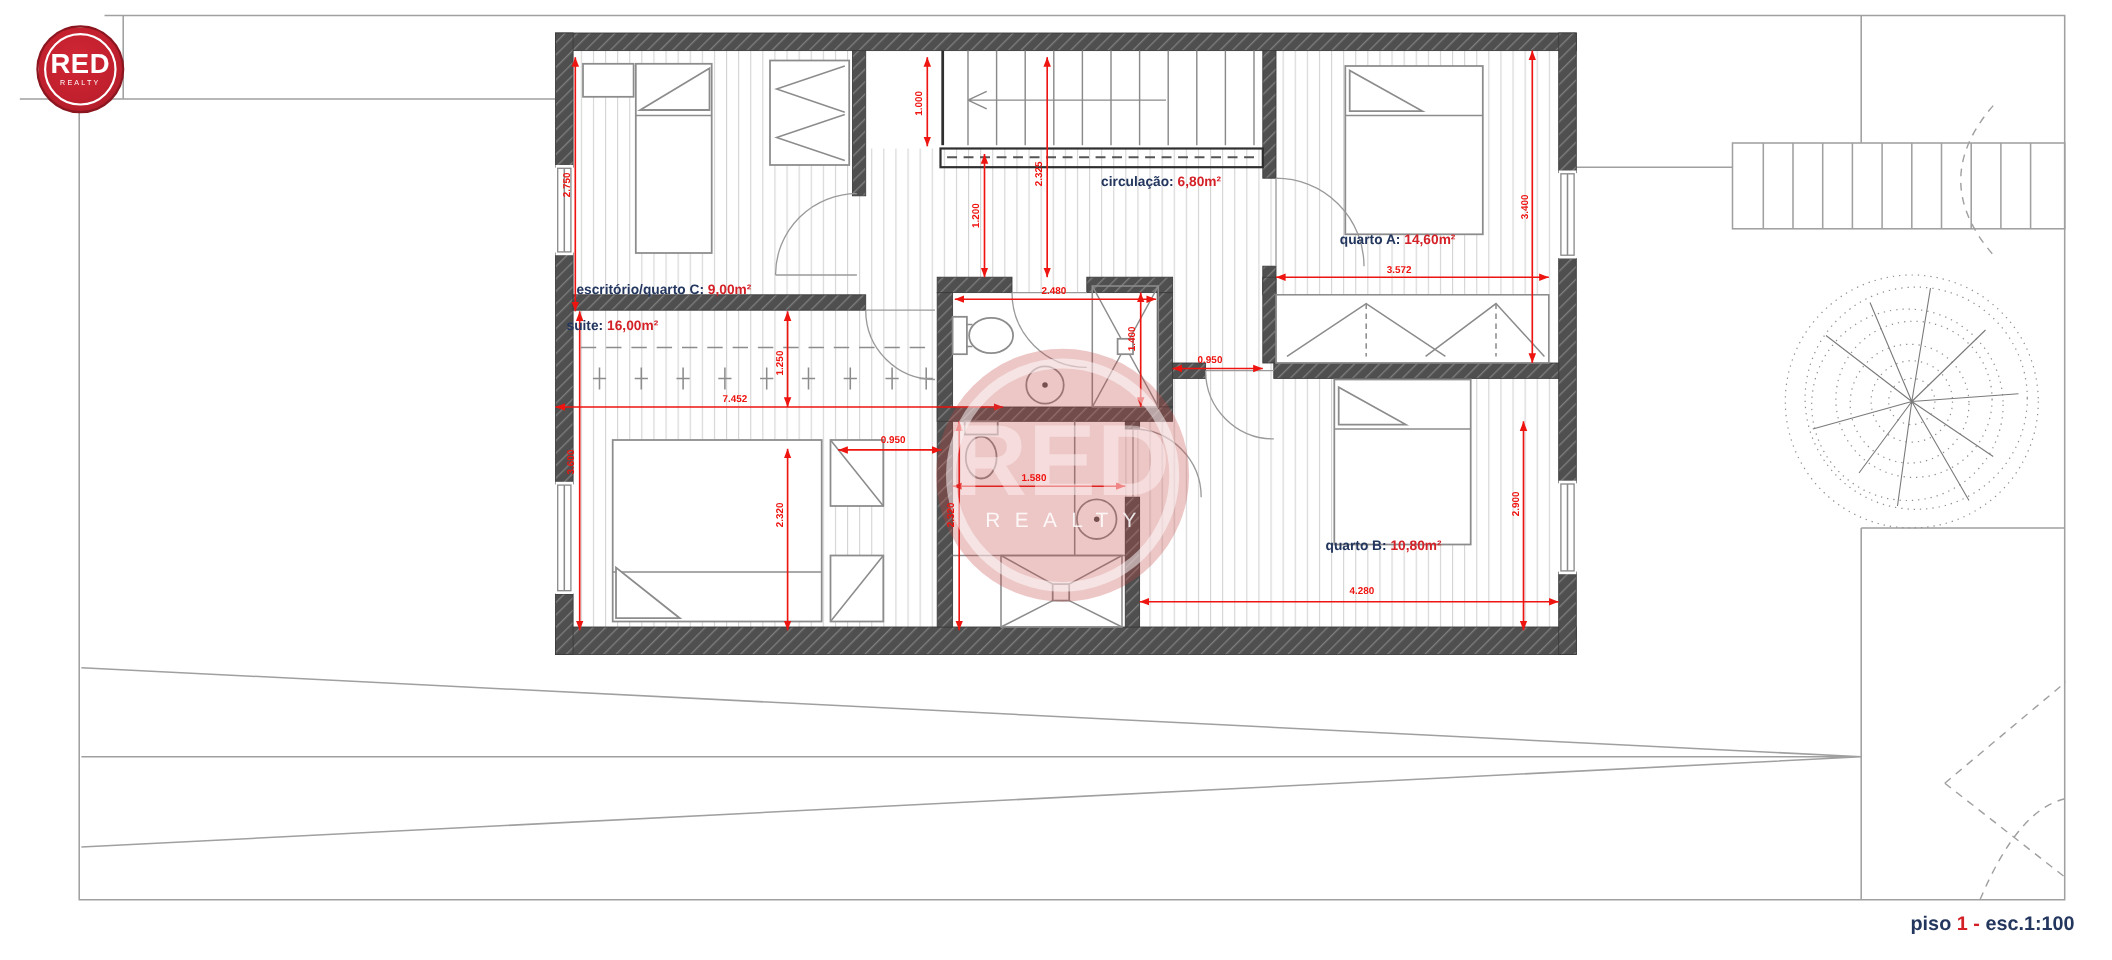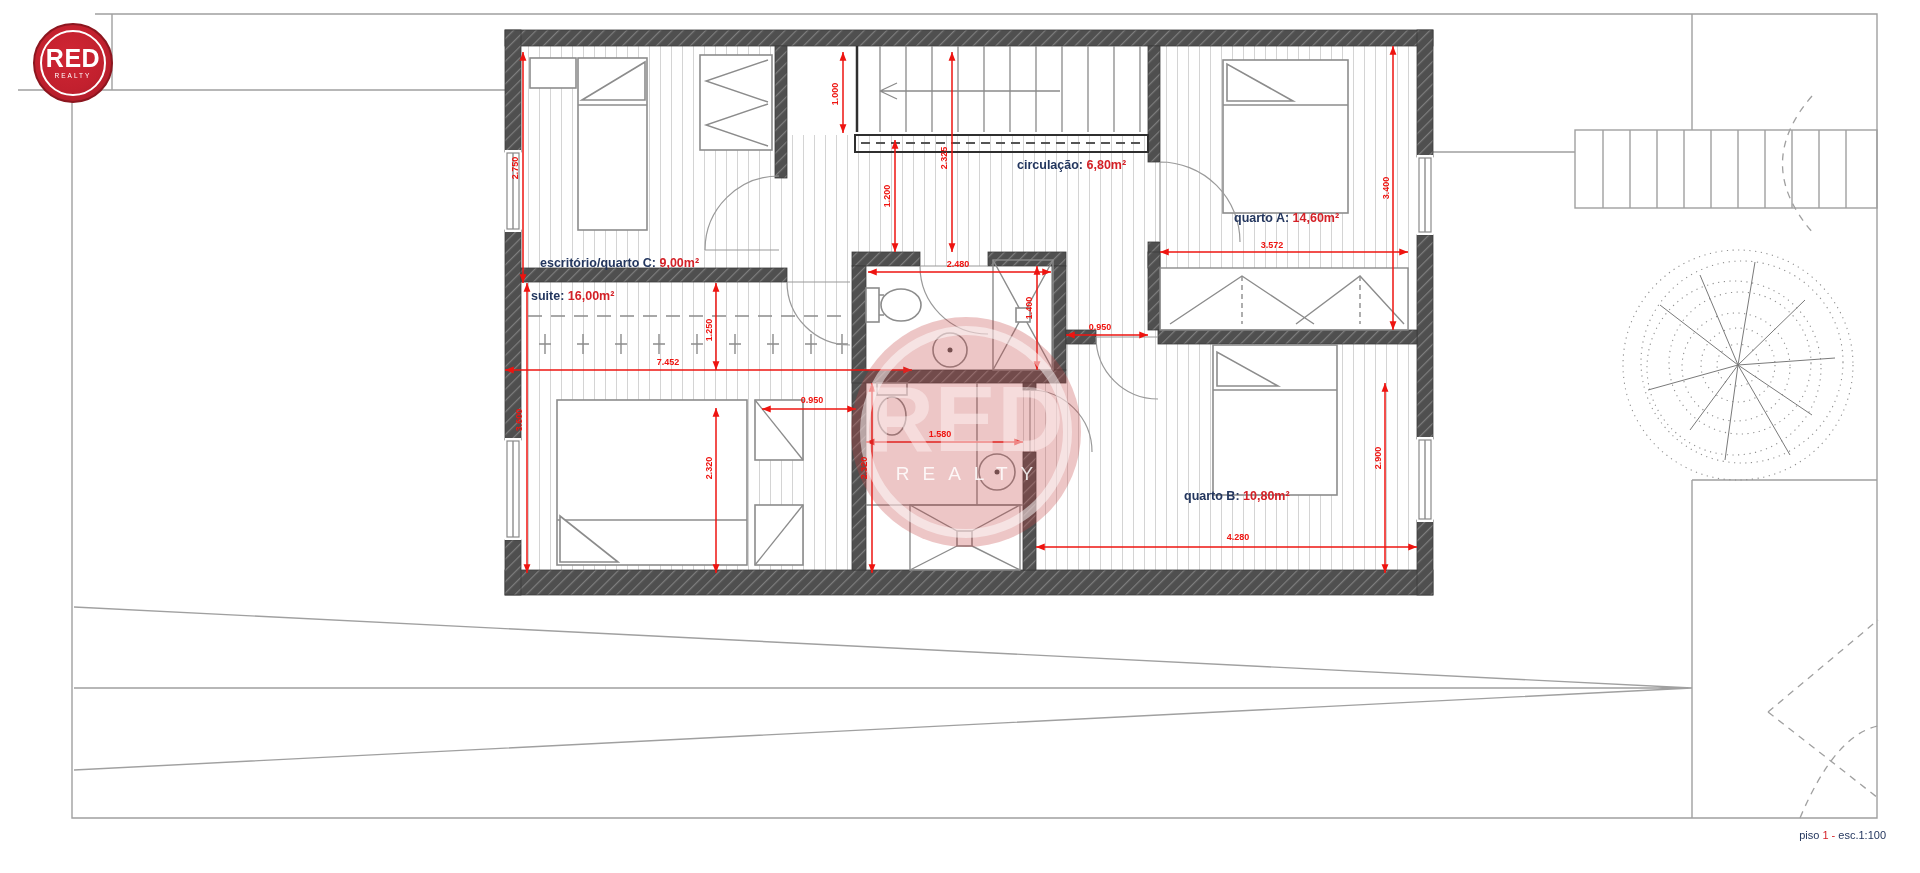--- a/index.html
+++ b/index.html
@@ -2,28 +2,28 @@
 <html style="--label_navy: #23365e; --label_red: #d42127; --dim_red: #ee1410; --wall_gray: #4f4f4f; --logo_red: #c2202e;"><head>
 <meta charset="utf-8">
 <style>
   html,body{margin:0;padding:0;background:#ffffff;}
   #stage{position:relative;width:1920px;height:873px;background:#fff;overflow:hidden;
          font-family:"Liberation Sans", sans-serif;}
   #plan-svg{position:absolute;left:0;top:0;}
 
   
   .rlabel{position:absolute;font-size:12.5px;font-weight:bold;white-space:nowrap;letter-spacing:0;}
-  .rname{color:var(--label_navy,#23365e);padding-left:16px;}
+  .rname{color:var(--label_navy,#23365e);}
   .rarea{color:var(--label_red,#d42127);}
   .dim{position:absolute;font-size:9px;font-weight:bold;color:var(--dim_red,#ee1410);
        white-space:nowrap;transform:translate(-50%,-50%);}
   .dim.v{transform:translate(-50%,-50%) rotate(-90deg);}
 
   
-  #footer{position:absolute;top:829px;right:34px;font-size:11px;font-weight:normal;white-space:nowrap;}
+  #footer{position:absolute;top:829px;right:34px;font-size:18px;font-weight:bold;white-space:nowrap;}
   #footer .navy{color:var(--label_navy,#23365e);}
   #footer .red{color:var(--label_red,#cf3339);}
 
   
   #logo{position:absolute;left:33px;top:23px;width:80px;height:80px;border-radius:50%;
         background:radial-gradient(circle at 45% 40%, #d02634 0%, #c2202e 55%, #a21b27 100%);
         border:2px solid #8c161f;box-sizing:border-box;display:flex;align-items:center;justify-content:center;}
   #logo .ring{position:absolute;inset:5px;border:2.5px solid #ffffff;border-radius:50%;}
   #logo .stack{position:relative;text-align:center;line-height:1;}
   #logo .t1{color:#fff;font-weight:bold;font-size:25px;letter-spacing:0.5px;}
@@ -291,21 +291,21 @@
     <span class="rarea">6,80m²</span>
   </div>
   <div class="rlabel" style="left:1218px;top:211px;">
     <span class="rname">quarto A:</span>
     <span class="rarea">14,60m²</span>
   </div>
   <div class="rlabel" style="left:515px;top:289px;">
     <span class="rname">suite:</span>
     <span class="rarea">16,00m²</span>
   </div>
-  <div class="rlabel" style="left:1168px;top:489px;text-align:center;">
+  <div class="rlabel" style="left:1205px;top:489px;text-align:center;">
     <span class="rname">quarto B:</span>
     <span class="rarea">10,80m²</span>
   </div>
 
   <div class="dim v" style="left:515px;top:168px;">2.750</div>
   <div class="dim v" style="left:835px;top:94px;">1.000</div>
   <div class="dim v" style="left:887px;top:196px;">1.200</div>
   <div class="dim v" style="left:944px;top:158px;">2.325</div>
   <div class="dim" style="left:958px;top:264px;">2.480</div>
   <div class="dim v" style="left:1029px;top:308px;">1.400</div>

